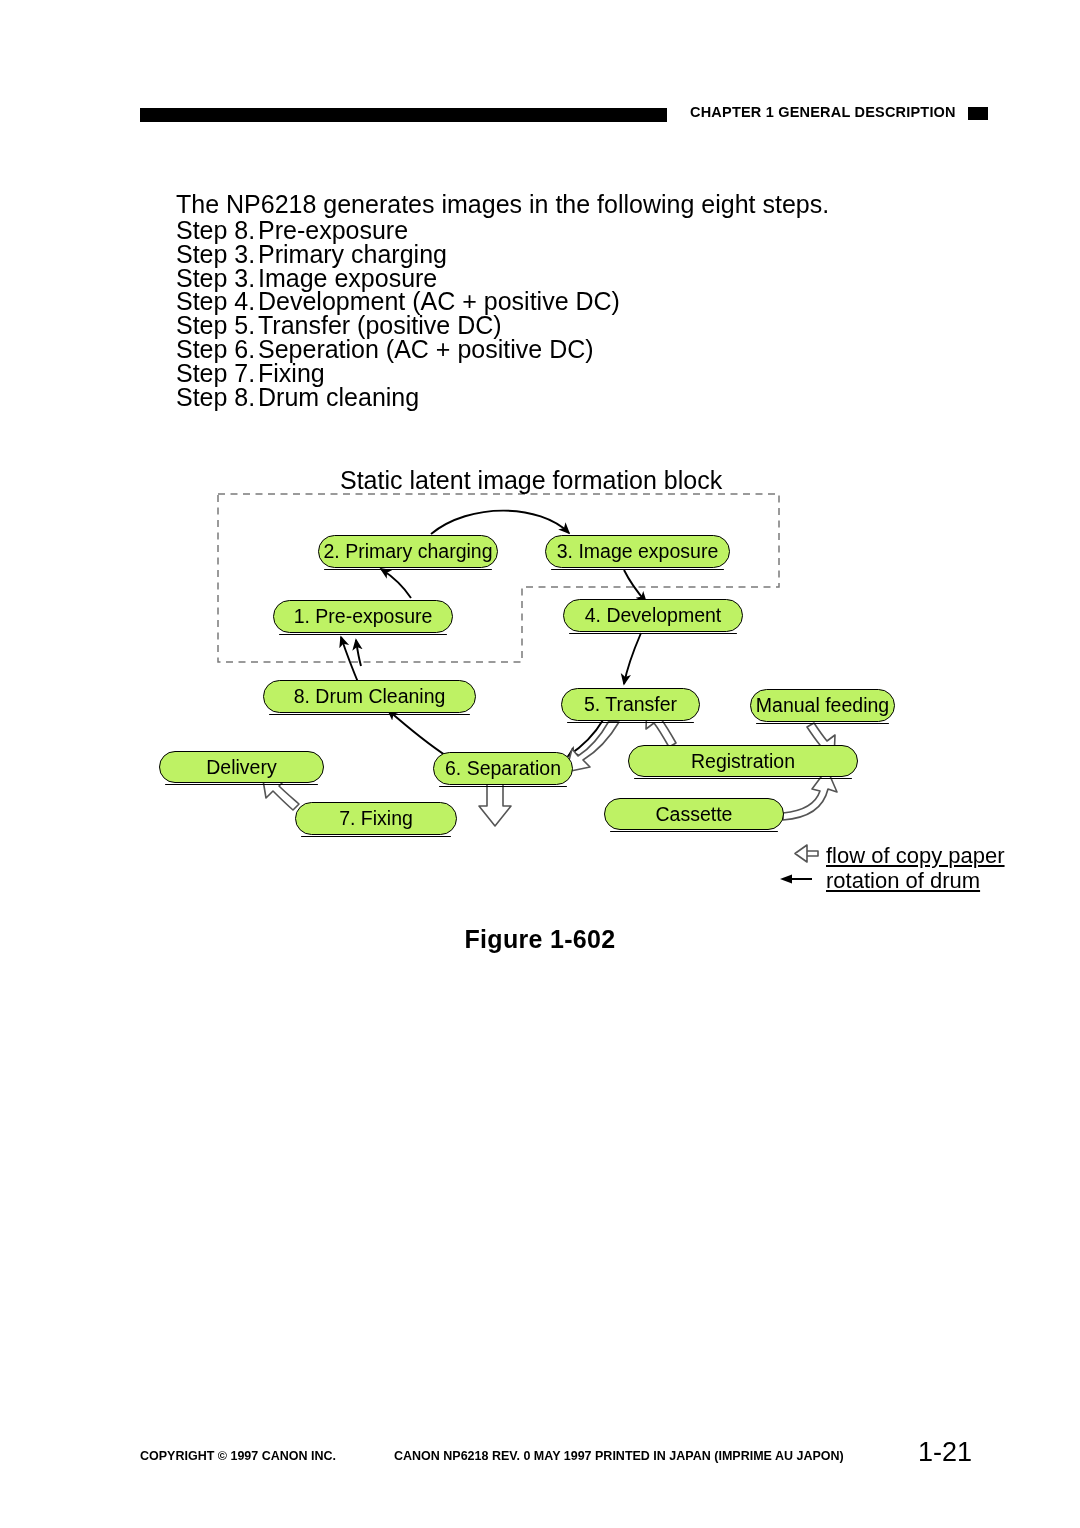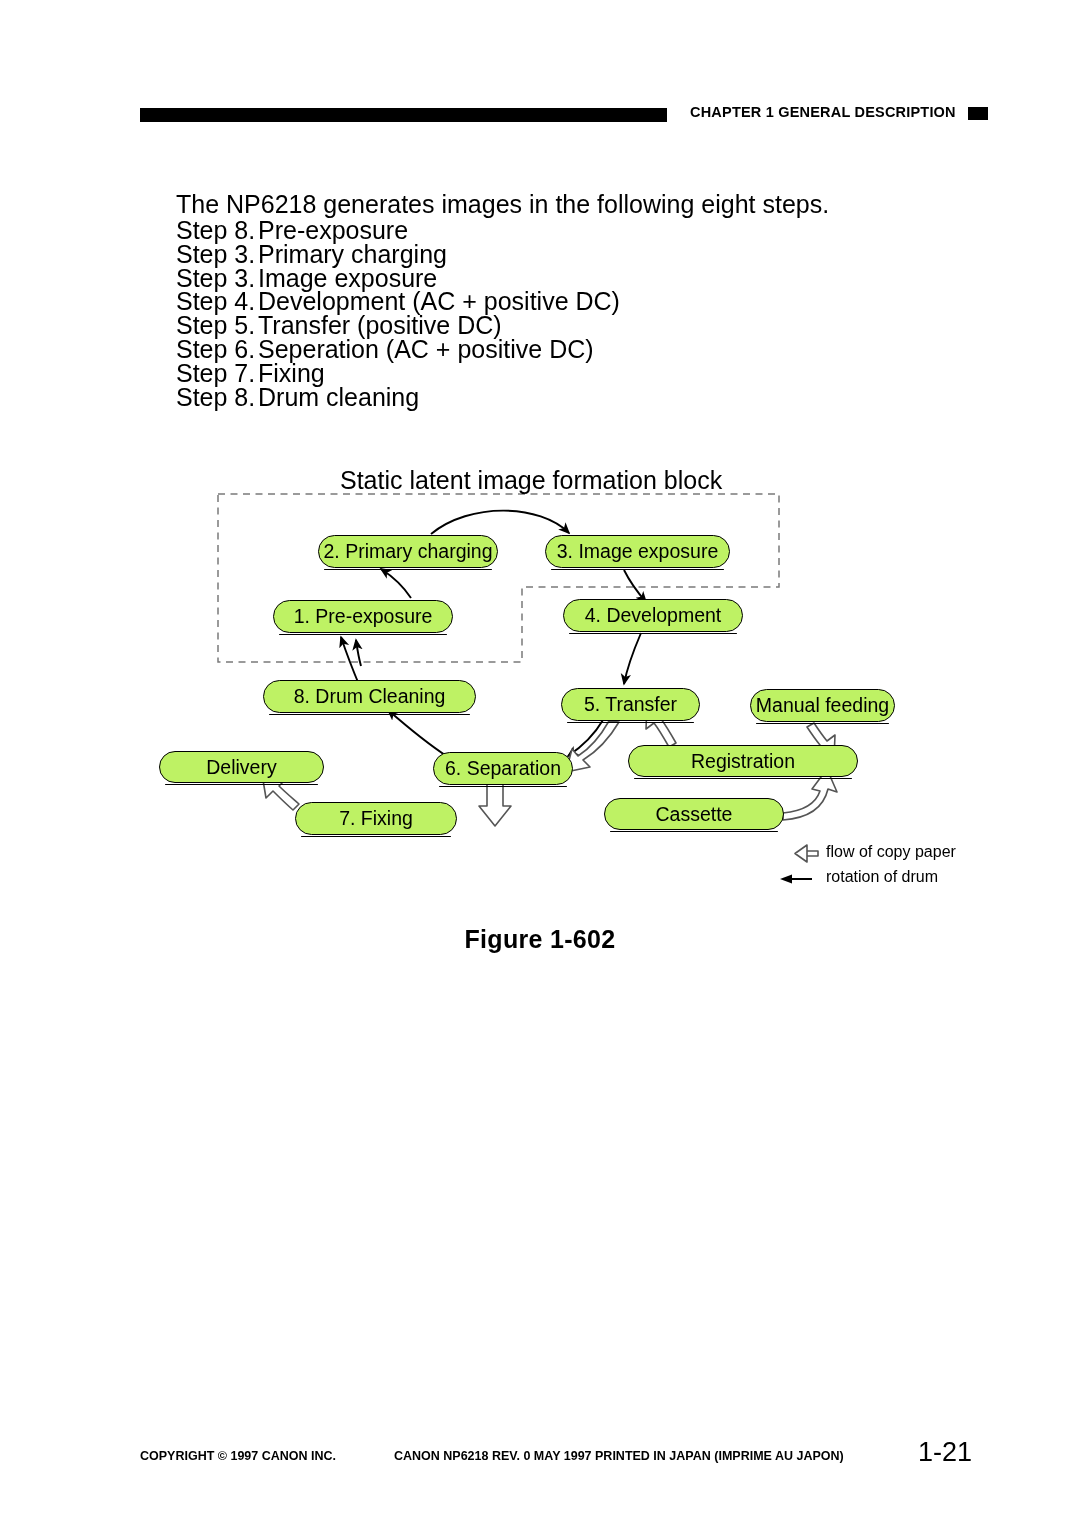--- a/index.html
+++ b/index.html
@@ -27,21 +27,21 @@
   .blk-label{position:absolute;font-size:25px;white-space:nowrap;}
 
   
   .node{position:absolute;box-sizing:border-box;border:1.6px solid #000;background:#bef264;
         border-radius:999px;font-size:19.5px;display:flex;align-items:center;
         justify-content:center;white-space:nowrap;z-index:5;}
   .node::after{content:"";position:absolute;left:5px;right:5px;bottom:-3.4px;height:1.6px;
                background:#000;border-radius:2px;z-index:-1;}
 
   
-  .legend-txt{position:absolute;font-size:16px;white-space:nowrap;}
+  .legend-txt{position:absolute;font-size:22px;white-space:nowrap;text-decoration:underline;}
 
   #figcap{position:absolute;left:0;top:925px;width:1080px;text-align:center;
           font-size:25px;font-weight:bold;letter-spacing:.3px;}
 
   
   #foot-copy{position:absolute;left:140px;top:1449px;font-size:12.5px;font-weight:bold;white-space:nowrap;}
   #foot-mid{position:absolute;left:394px;top:1449px;font-size:12.5px;font-weight:bold;white-space:nowrap;}
   #foot-page{position:absolute;left:918px;top:1437px;font-size:27px;white-space:nowrap;}
 </style>
 </head>

